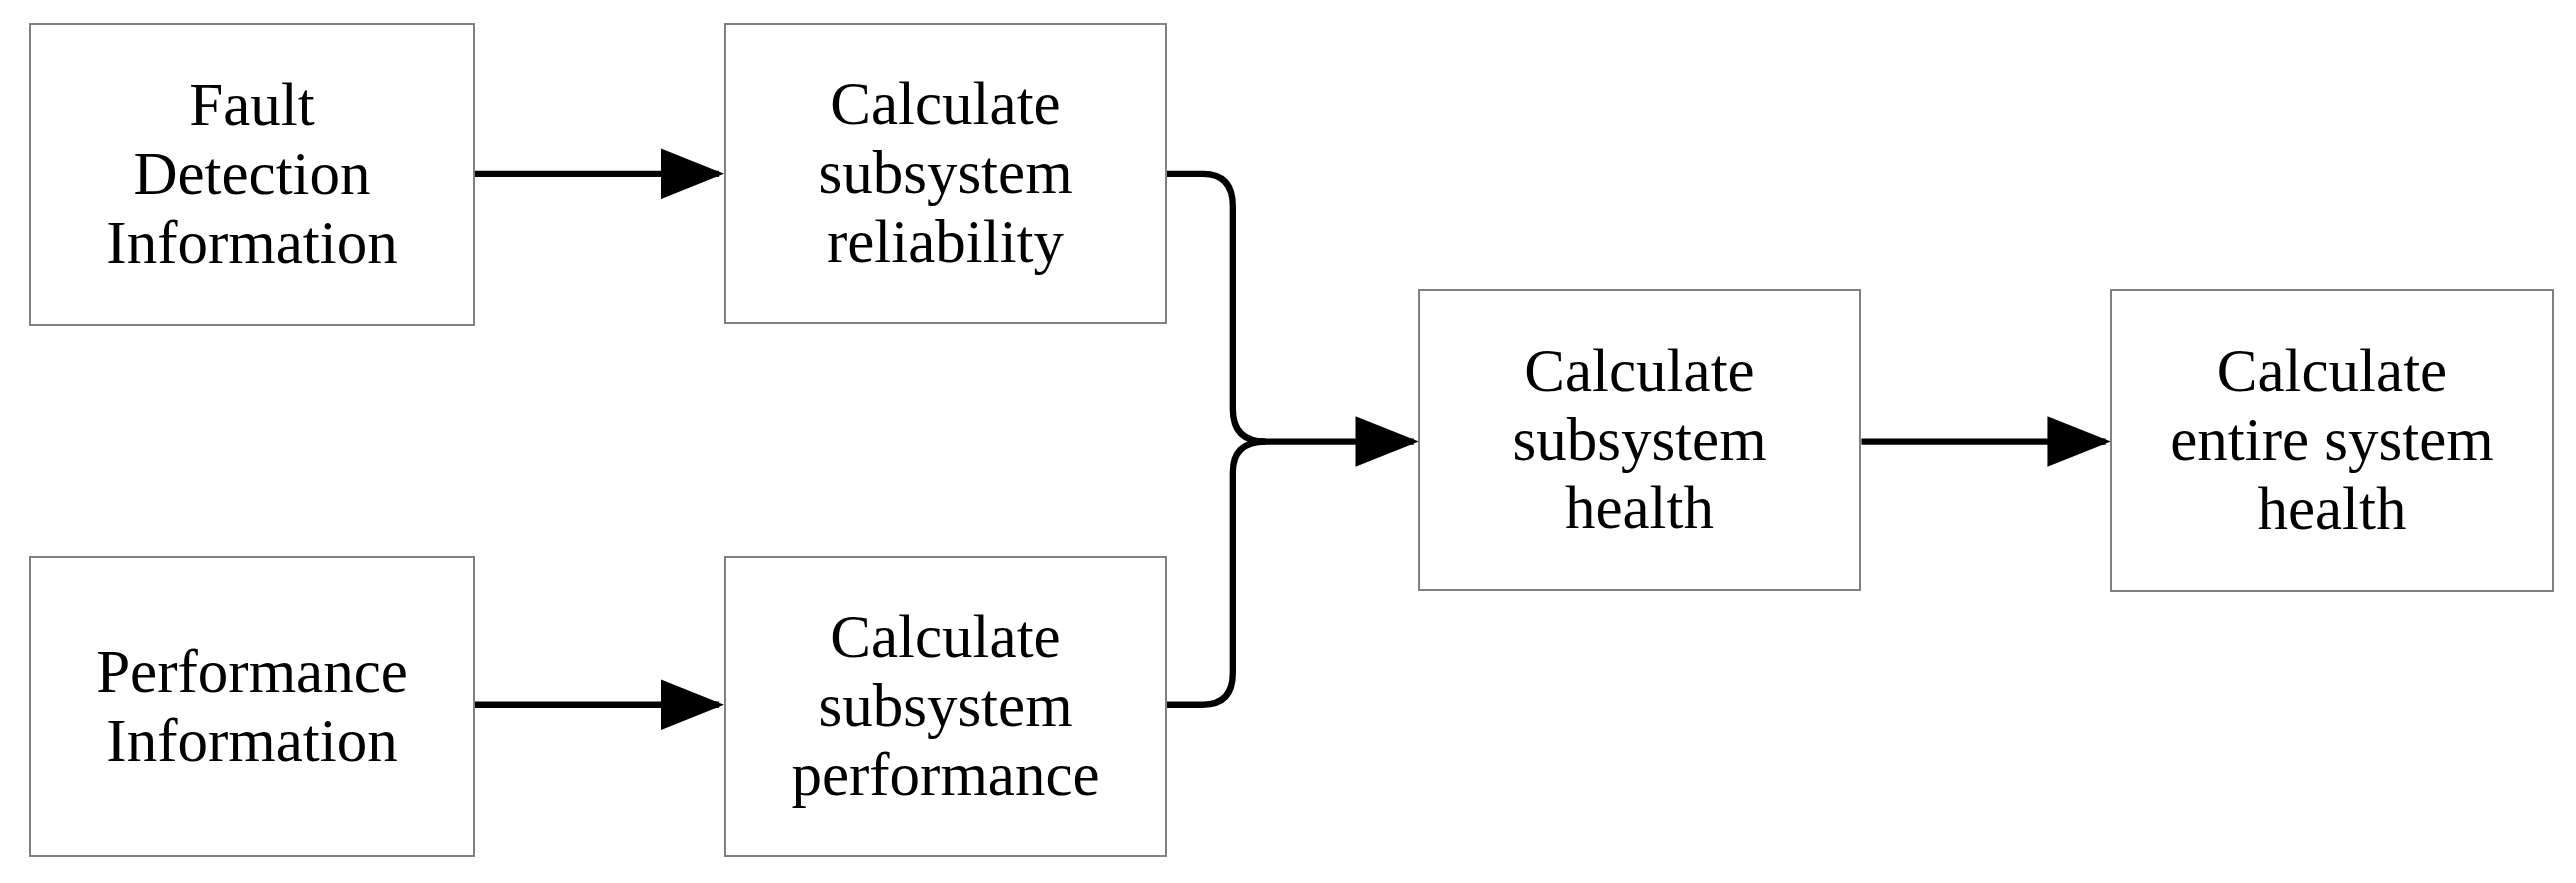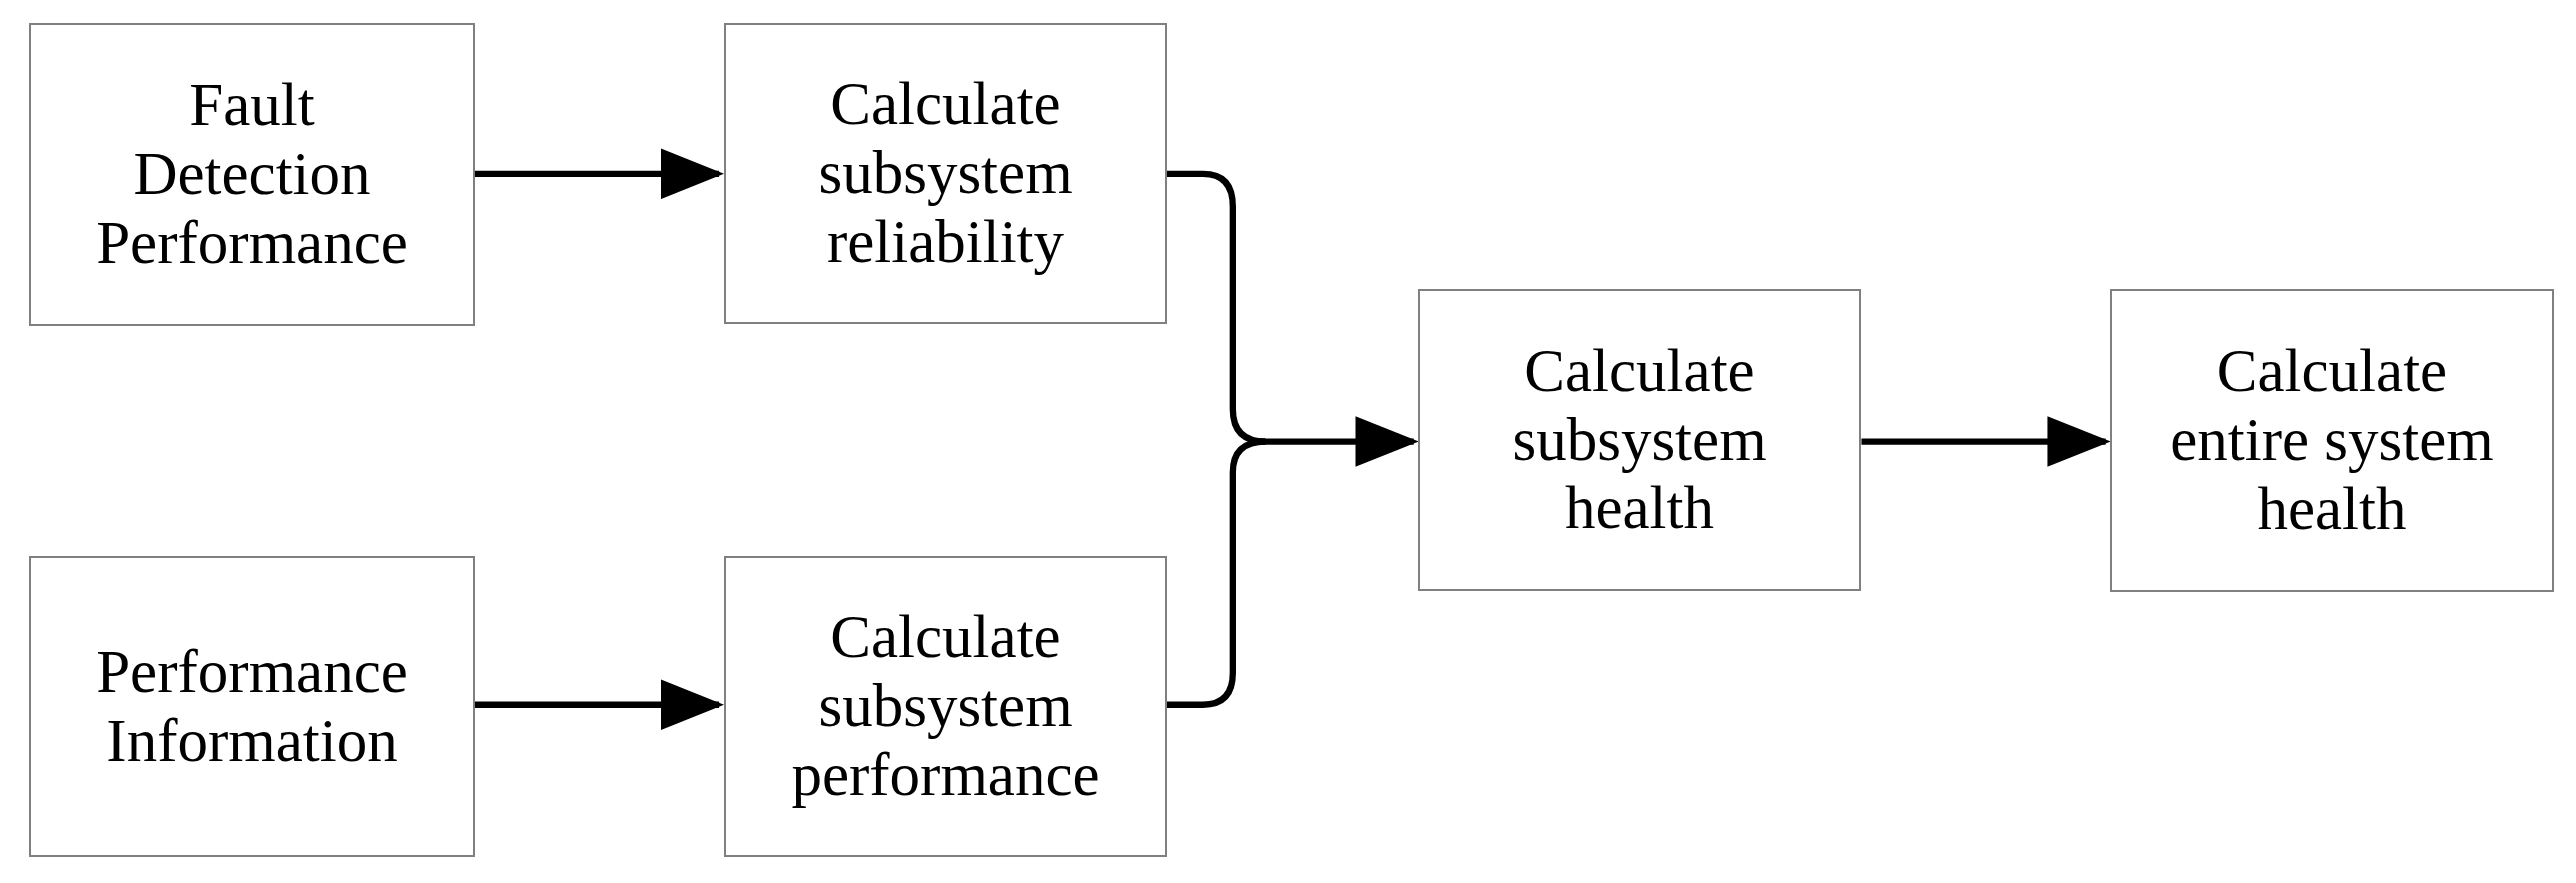--- a/index.html
+++ b/index.html
@@ -83,21 +83,21 @@
     </g>
 
     <g>
       <line x1="2058" y1="488" x2="2328" y2="488" stroke="#000000" stroke-width="7" marker-end="url(#arrowhead)"></line>
     </g>
   </svg>
 
   <div class="node" id="node-fault-detection-information">
     <span class="node-label">Fault
 Detection
-Performance</span>
+Information</span>
   </div>
 
   <div class="node" id="node-calculate-subsystem-reliability">
     <span class="node-label">Calculate
 subsystem
 reliability</span>
   </div>
 
   <div class="node" id="node-performance-information">
     <span class="node-label">Performance

